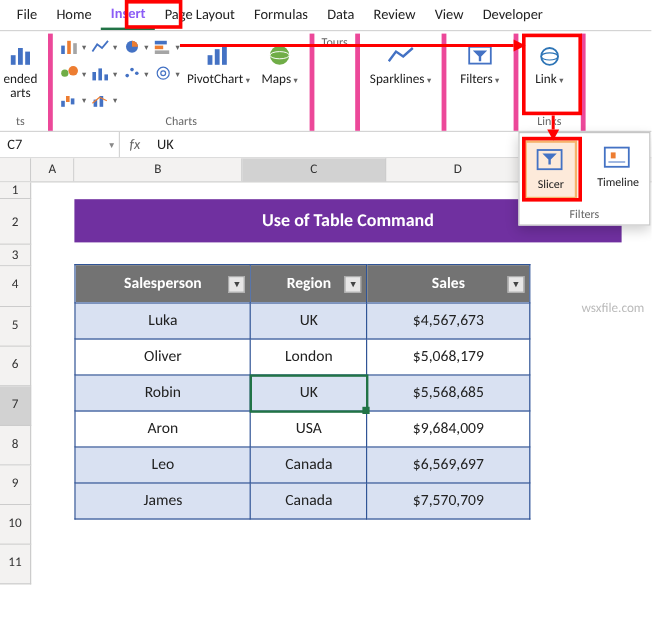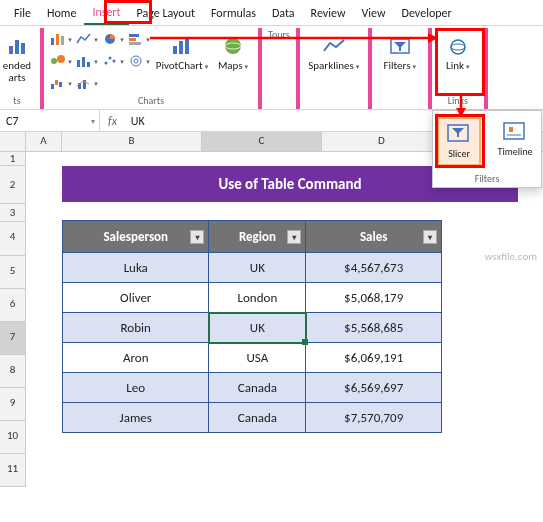--- a/index.html
+++ b/index.html
@@ -1,21 +1,21 @@
 <!DOCTYPE html>
 <html><head>
 <meta charset="utf-8">
 <style>
 * { box-sizing: border-box; }
 body { margin:0; font-family: "Segoe UI", Calibri, sans-serif; font-size:12px; color:#222; background:#fff; width:543px; height:522px; overflow:hidden; position:relative; }
 
 
 .tabs { display:flex; align-items:center; height:26px; border-bottom:1px solid #d4d4d4; padding-left:6px; }
 .tab { padding:4px 8px; cursor:default; }
-.tab.active { color:#ec4899; border-bottom:2px solid #217346; font-weight:400; }
+.tab.active { color:#8b5cf6; border-bottom:2px solid #217346; font-weight:700; }
 
 
 .ribbon { height:84px; border-bottom:1px solid #d4d4d4; display:flex; padding:2px 0 0 0; }
 .group { display:flex; flex-direction:column; align-items:center; border-right:4px solid #ec4899; padding:0 6px; }
 .group-body { flex:1; display:flex; align-items:flex-start; gap:4px; padding-top:2px; }
 .group-label { font-size:10px; color:#666; padding-bottom:2px; text-align:right; }
 .bigbtn { display:flex; flex-direction:column; align-items:center; justify-content:flex-start; width:46px; height:64px; padding-top:4px; }
 .bigbtn .ic { width:28px; height:24px; display:flex; align-items:center; justify-content:center; }
 .bigbtn .lb { font-size:11px; text-align:center; line-height:12px; margin-top:2px; }
 .smcol { display:flex; flex-direction:column; gap:4px; }
@@ -315,21 +315,21 @@
             <td>$5,068,179</td>
           </tr>
       <tr class="band">
             <td>Robin</td>
             <td class="selcell"><span>UK</span><span class="selhandle"></span></td>
             <td>$5,568,685</td>
           </tr>
       <tr>
             <td>Aron</td>
             <td>USA</td>
-            <td>$6,069,191</td>
+            <td>$9,684,009</td>
           </tr>
       <tr class="band">
             <td>Leo</td>
             <td>Canada</td>
             <td>$6,569,697</td>
           </tr>
       <tr class="band">
             <td>James</td>
             <td>Canada</td>
             <td>$7,570,709</td>

